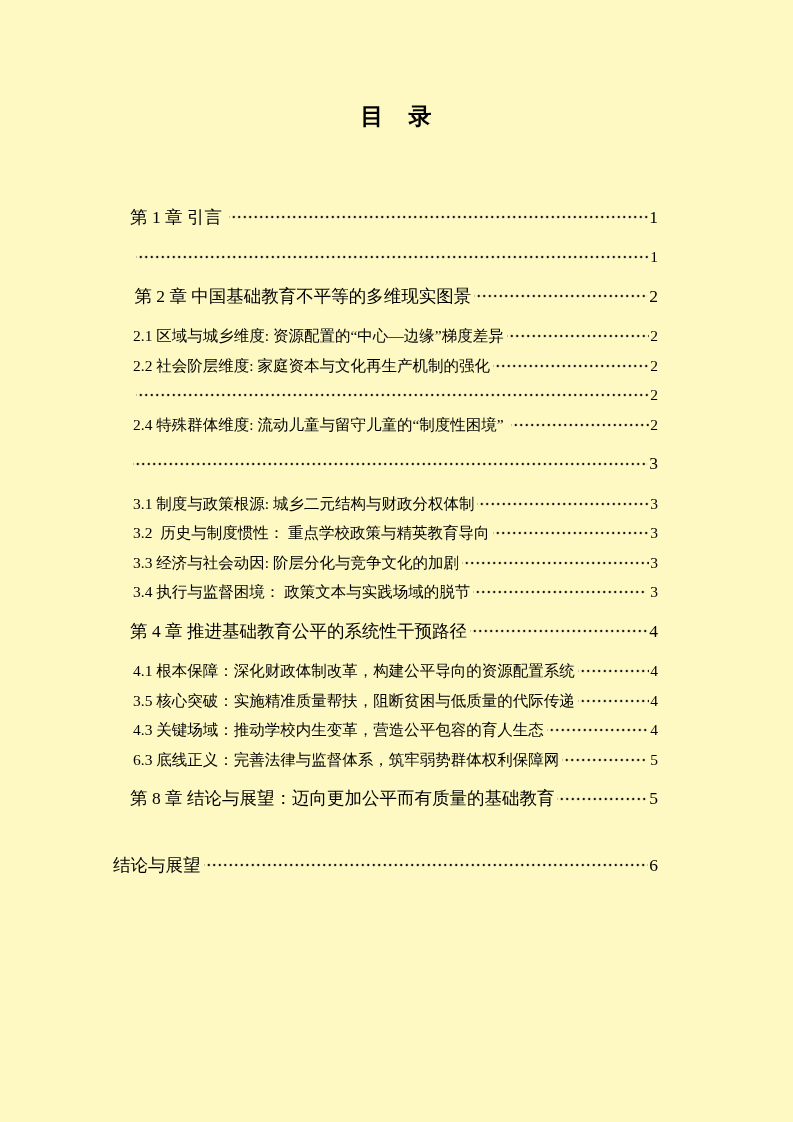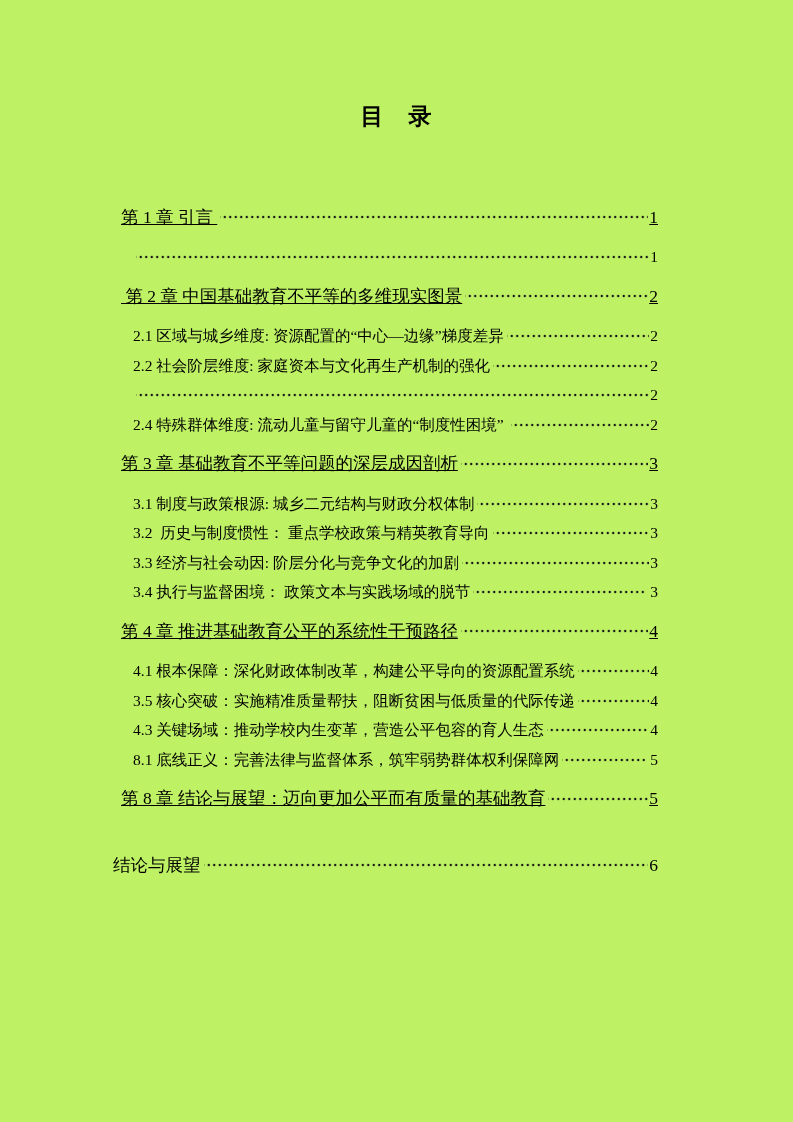--- a/index.html
+++ b/index.html
@@ -6,21 +6,21 @@
   html, body {
     margin: 0;
     padding: 0;
     background: #ffffff;
   }
   .page {
     position: relative;
     width: 793px;
     height: 1122px;
     margin: 0 auto;
-    background: #bef264;
+    background: #fef9c3;
     color: #000000;
     font-family: "Liberation Serif", "DejaVu Serif", serif;
     overflow: hidden;
   }
   .doc-title {
     margin: 0;
     padding-top: 102px;
     font-size: 23px;
     line-height: 30px;
     font-weight: bold;
@@ -31,22 +31,21 @@
     margin: 0 135px 0 113px;
     padding-top: 56px;
   }
   .toc-row {
     display: flex;
     align-items: baseline;
   }
   .toc-row.chapter {
     font-size: 17.5px;
     line-height: 23px;
-    margin: 17px 0 18px 8px;
-    text-decoration: underline;
+    margin: 17px 0 18px 17px;
   }
   .toc-row.sub {
     font-size: 15.5px;
     line-height: 20px;
     margin: 0 0 9px 0;
     padding-left: 20px;
   }
   .toc-row.refs {
     font-size: 17.5px;
     line-height: 23px;
@@ -105,21 +104,20 @@
       <div class="toc-row sub">
     <span class="toc-leader"></span>
     <span class="toc-page">2</span>
   </div>
       <div class="toc-row sub">
     <span class="toc-label">2.4 特殊群体维度: 流动儿童与留守儿童的“制度性困境” </span>
     <span class="toc-leader"></span>
     <span class="toc-page">2</span>
   </div>
       <div class="toc-row chapter">
-    <span class="toc-label">第 3 章 基础教育不平等问题的深层成因剖析</span>
     <span class="toc-leader"></span>
     <span class="toc-page">3</span>
   </div>
       <div class="toc-row sub">
     <span class="toc-label">3.1 制度与政策根源: 城乡二元结构与财政分权体制</span>
     <span class="toc-leader"></span>
     <span class="toc-page">3</span>
   </div>
       <div class="toc-row sub">
     <span class="toc-label">3.2  历史与制度惯性： 重点学校政策与精英教育导向</span>
@@ -150,21 +148,21 @@
     <span class="toc-label">3.5 核心突破：实施精准质量帮扶，阻断贫困与低质量的代际传递</span>
     <span class="toc-leader"></span>
     <span class="toc-page">4</span>
   </div>
       <div class="toc-row sub">
     <span class="toc-label">4.3 关键场域：推动学校内生变革，营造公平包容的育人生态</span>
     <span class="toc-leader"></span>
     <span class="toc-page">4</span>
   </div>
       <div class="toc-row sub">
-    <span class="toc-label">8.1 底线正义：完善法律与监督体系，筑牢弱势群体权利保障网</span>
+    <span class="toc-label">6.3 底线正义：完善法律与监督体系，筑牢弱势群体权利保障网</span>
     <span class="toc-leader"></span>
     <span class="toc-page"> 5</span>
   </div>
       <div class="toc-row chapter">
     <span class="toc-label">第 8 章 结论与展望：迈向更加公平而有质量的基础教育</span>
     <span class="toc-leader"></span>
     <span class="toc-page">5</span>
   </div>
       <div class="toc-row refs">
     <span class="toc-label">结论与展望</span>

